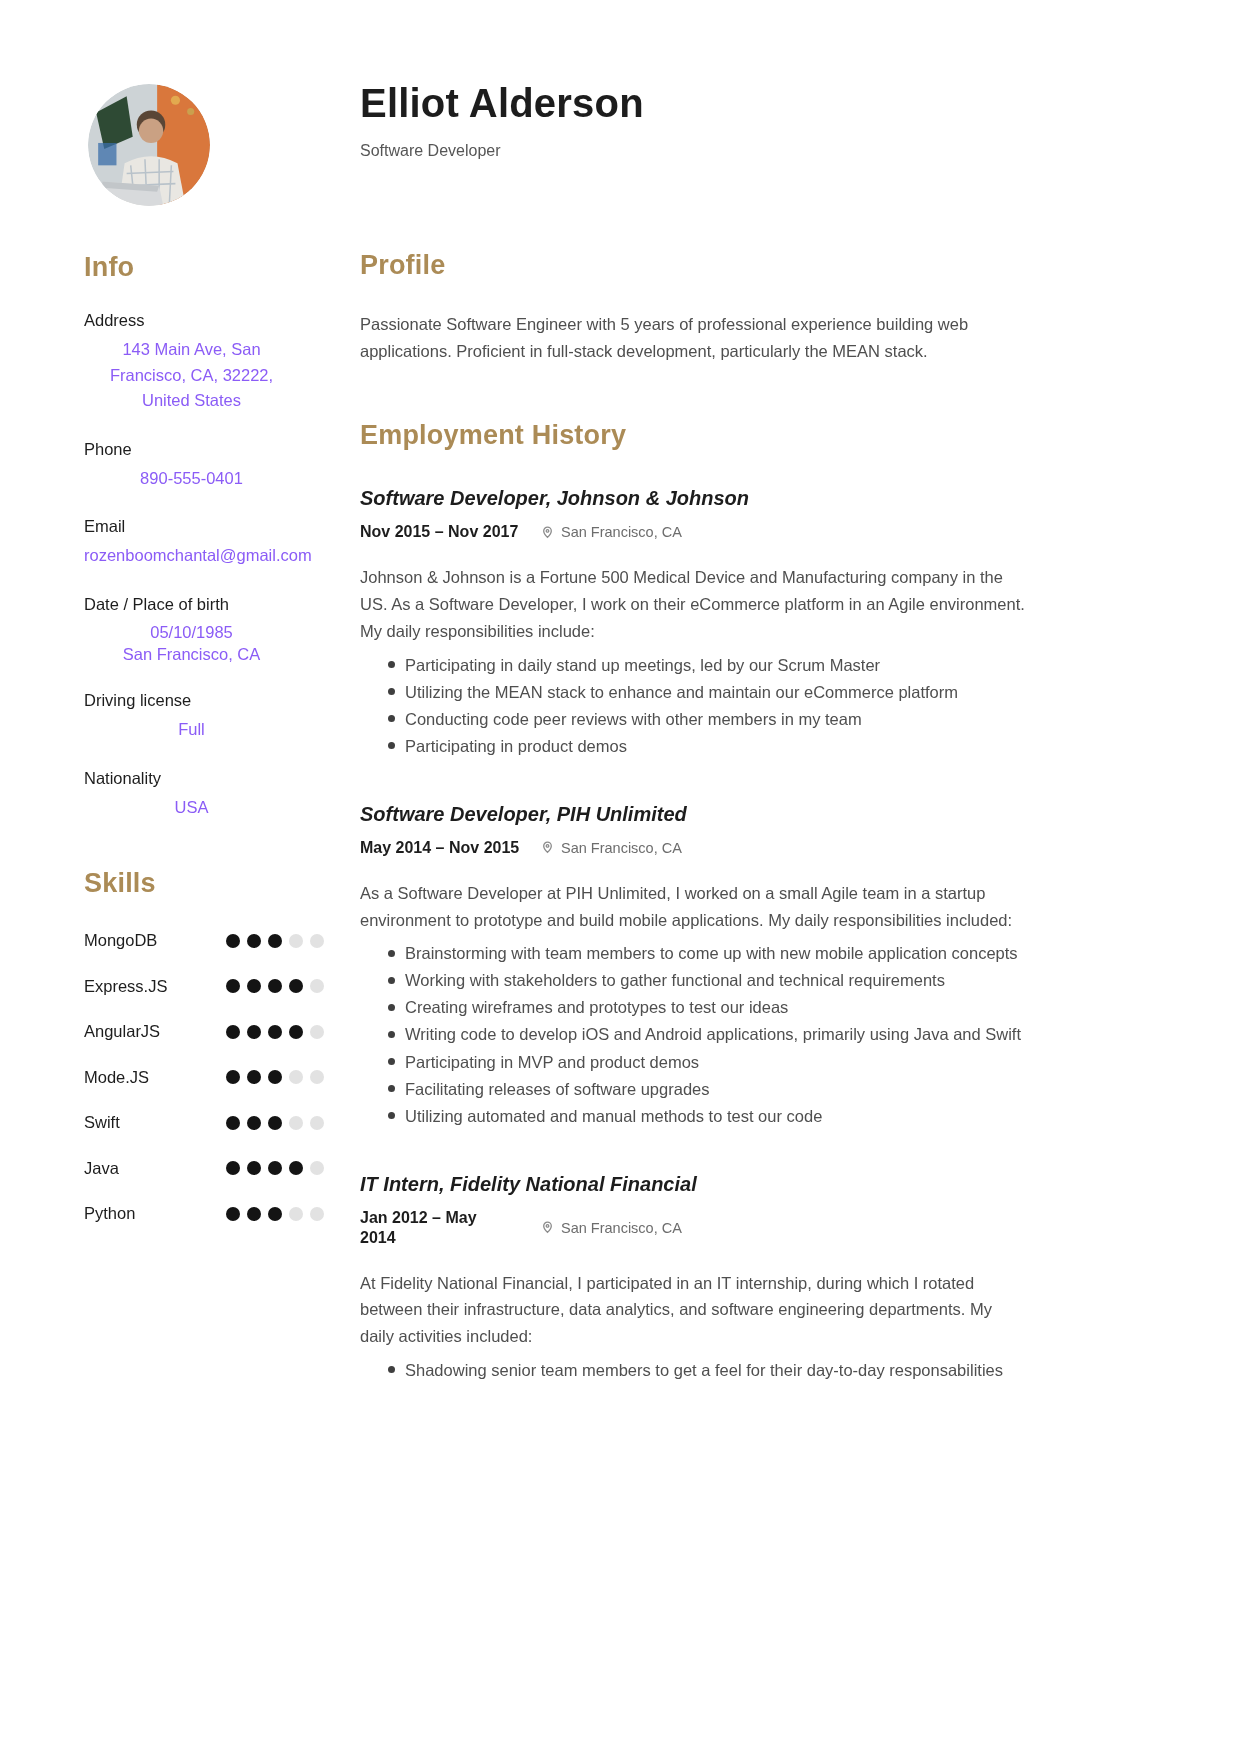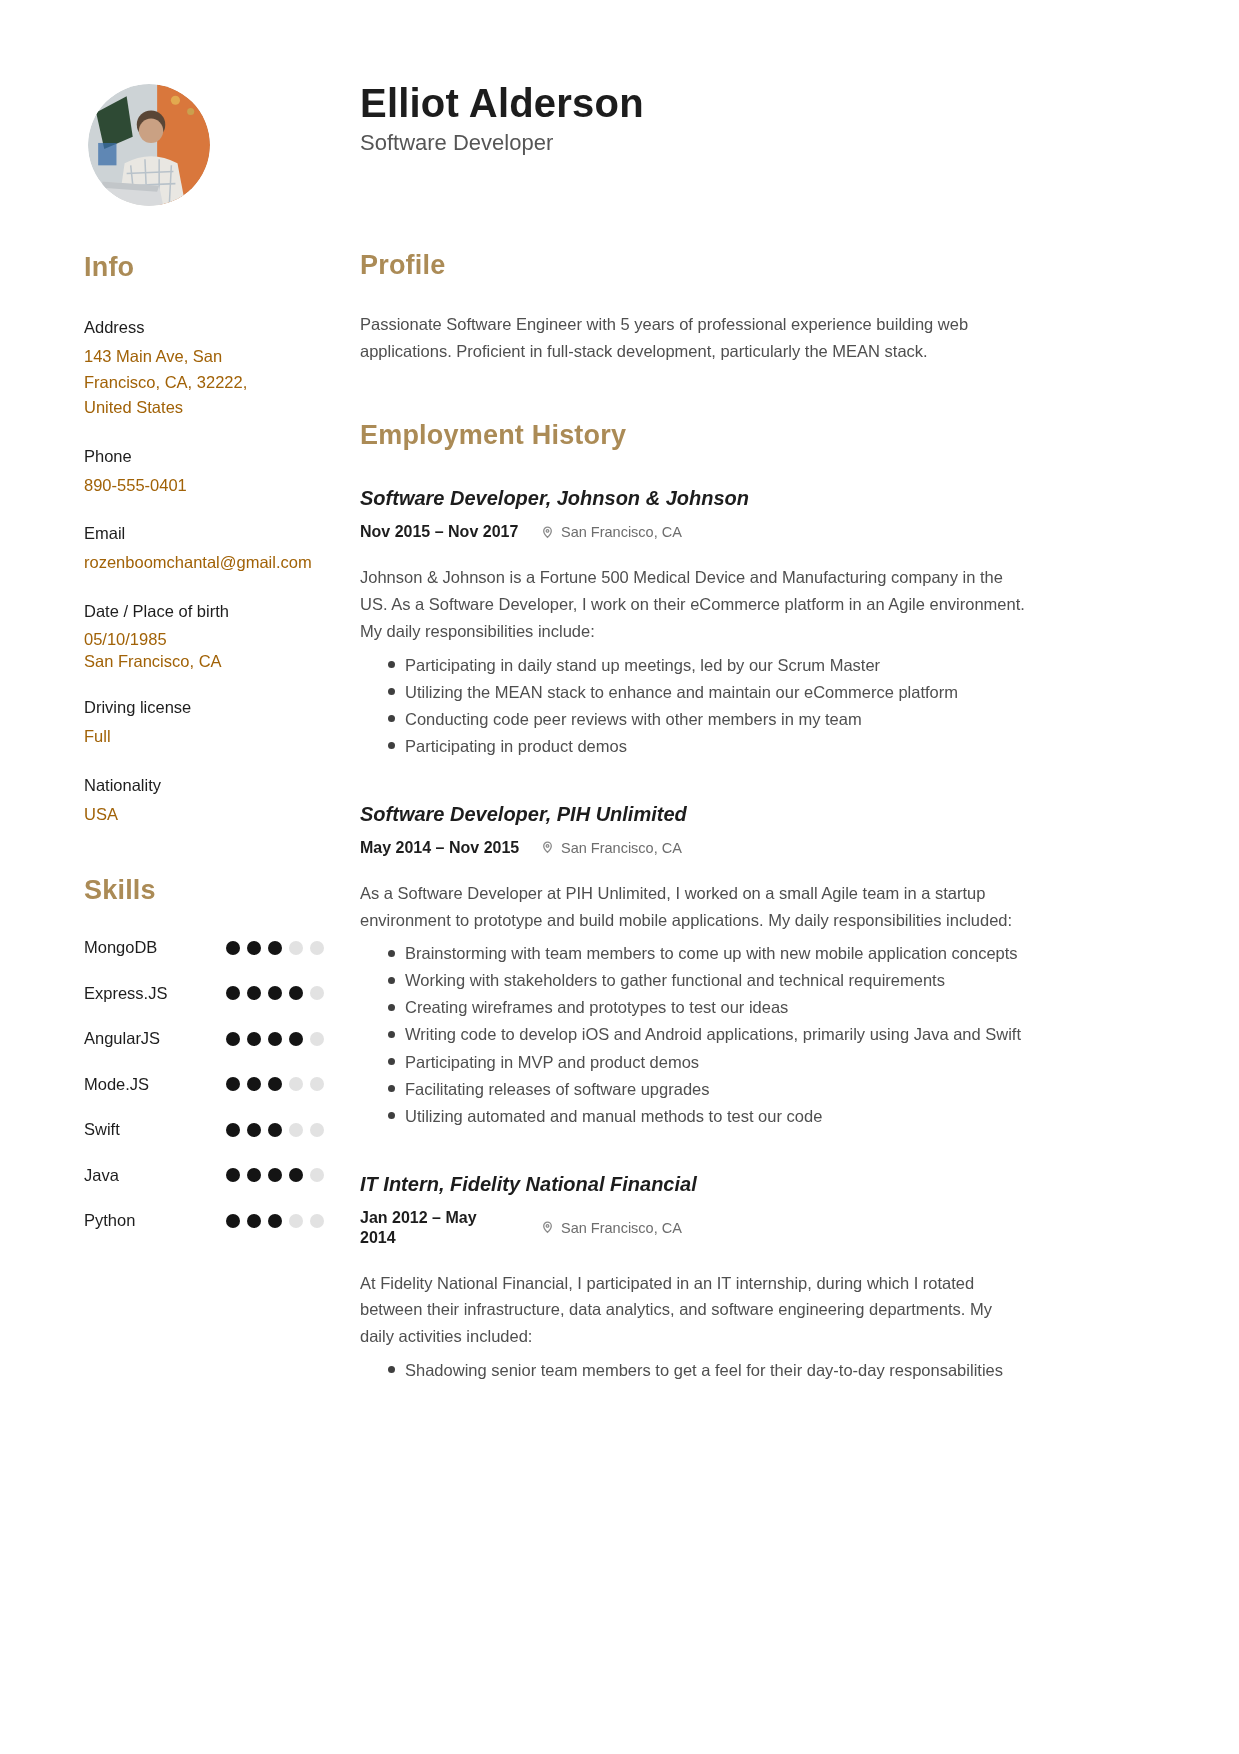--- a/index.html
+++ b/index.html
@@ -33,45 +33,46 @@
   .name {
     font-size: 40px;
     line-height: 1.22;
     font-weight: 700;
     color: #1d1d1d;
     letter-spacing: 0.2px;
     max-width: 330px;
     margin-top: -5px;
   }
   .job-subtitle {
-    margin-top: 2px;
-    font-size: 22px;
+    margin-top: 14px;
+    font-size: 16px;
     color: #565656;
   }
   
   .section-heading {
     font-size: 27px;
     font-weight: 700;
     letter-spacing: 0.2px;
   }
   
   aside { padding-top: 2px; }
-  .side-heading { margin-bottom: 35px; }
+  .side-heading { margin-bottom: 28px; }
   .field { margin-bottom: 26px; }
   .field-label {
     font-size: 16.5px;
     font-weight: 400;
     color: #1d1d1d;
     margin-bottom: 7px;
   }
   .field-value {
     font-size: 16.5px;
-    color: #a16207;
+    color: #8b5cf6;
     line-height: 1.55;
     max-width: 215px;
+    text-align: center;
   }
   .preline { white-space: pre-line; }
   .tight { line-height: 1.35; }
   .skills-block { margin-top: 48px; }
   .skills-heading { margin-bottom: 32px; }
   .skill-row {
     display: flex;
     align-items: center;
     justify-content: space-between;
     margin-bottom: 26.5px;

